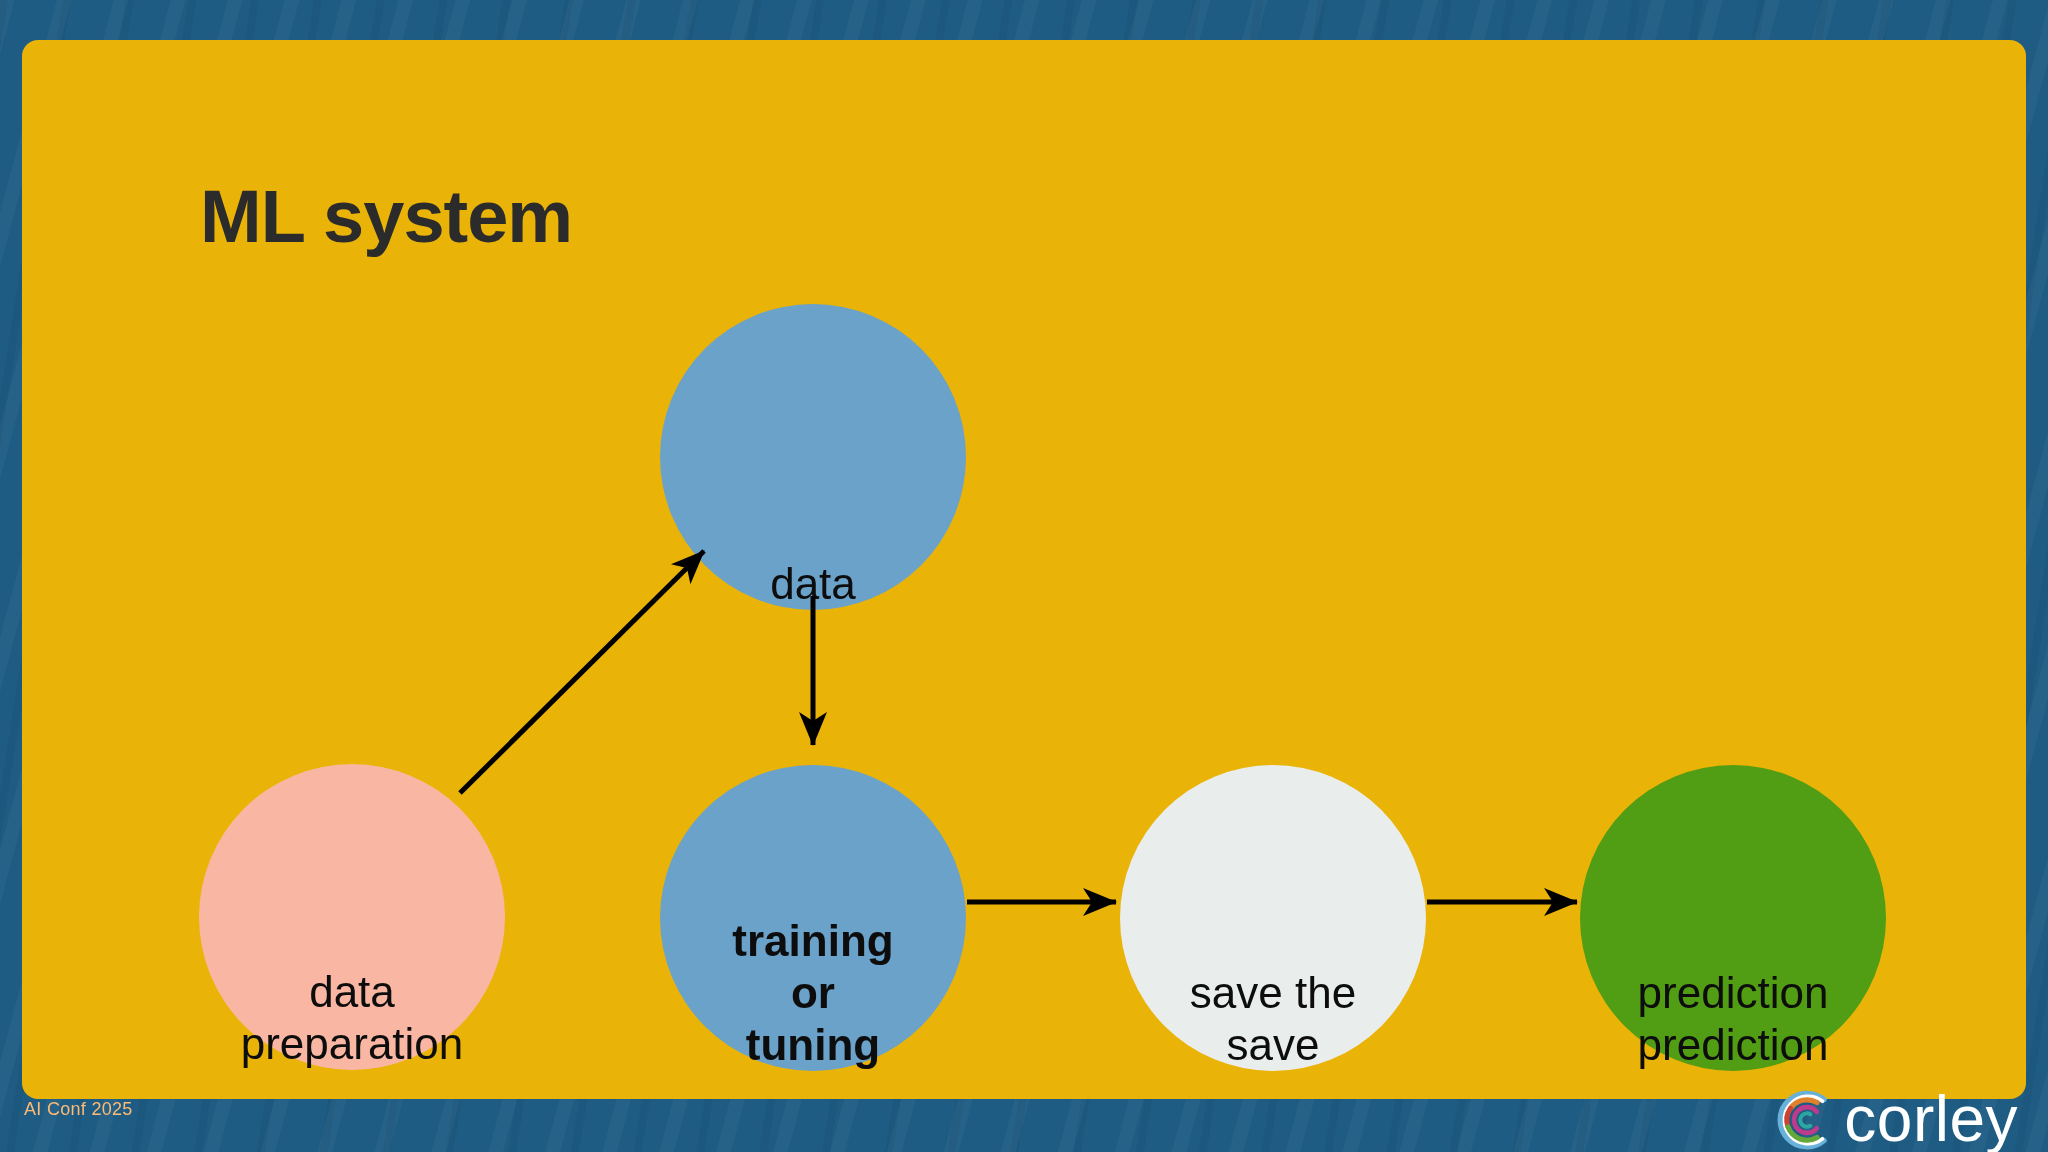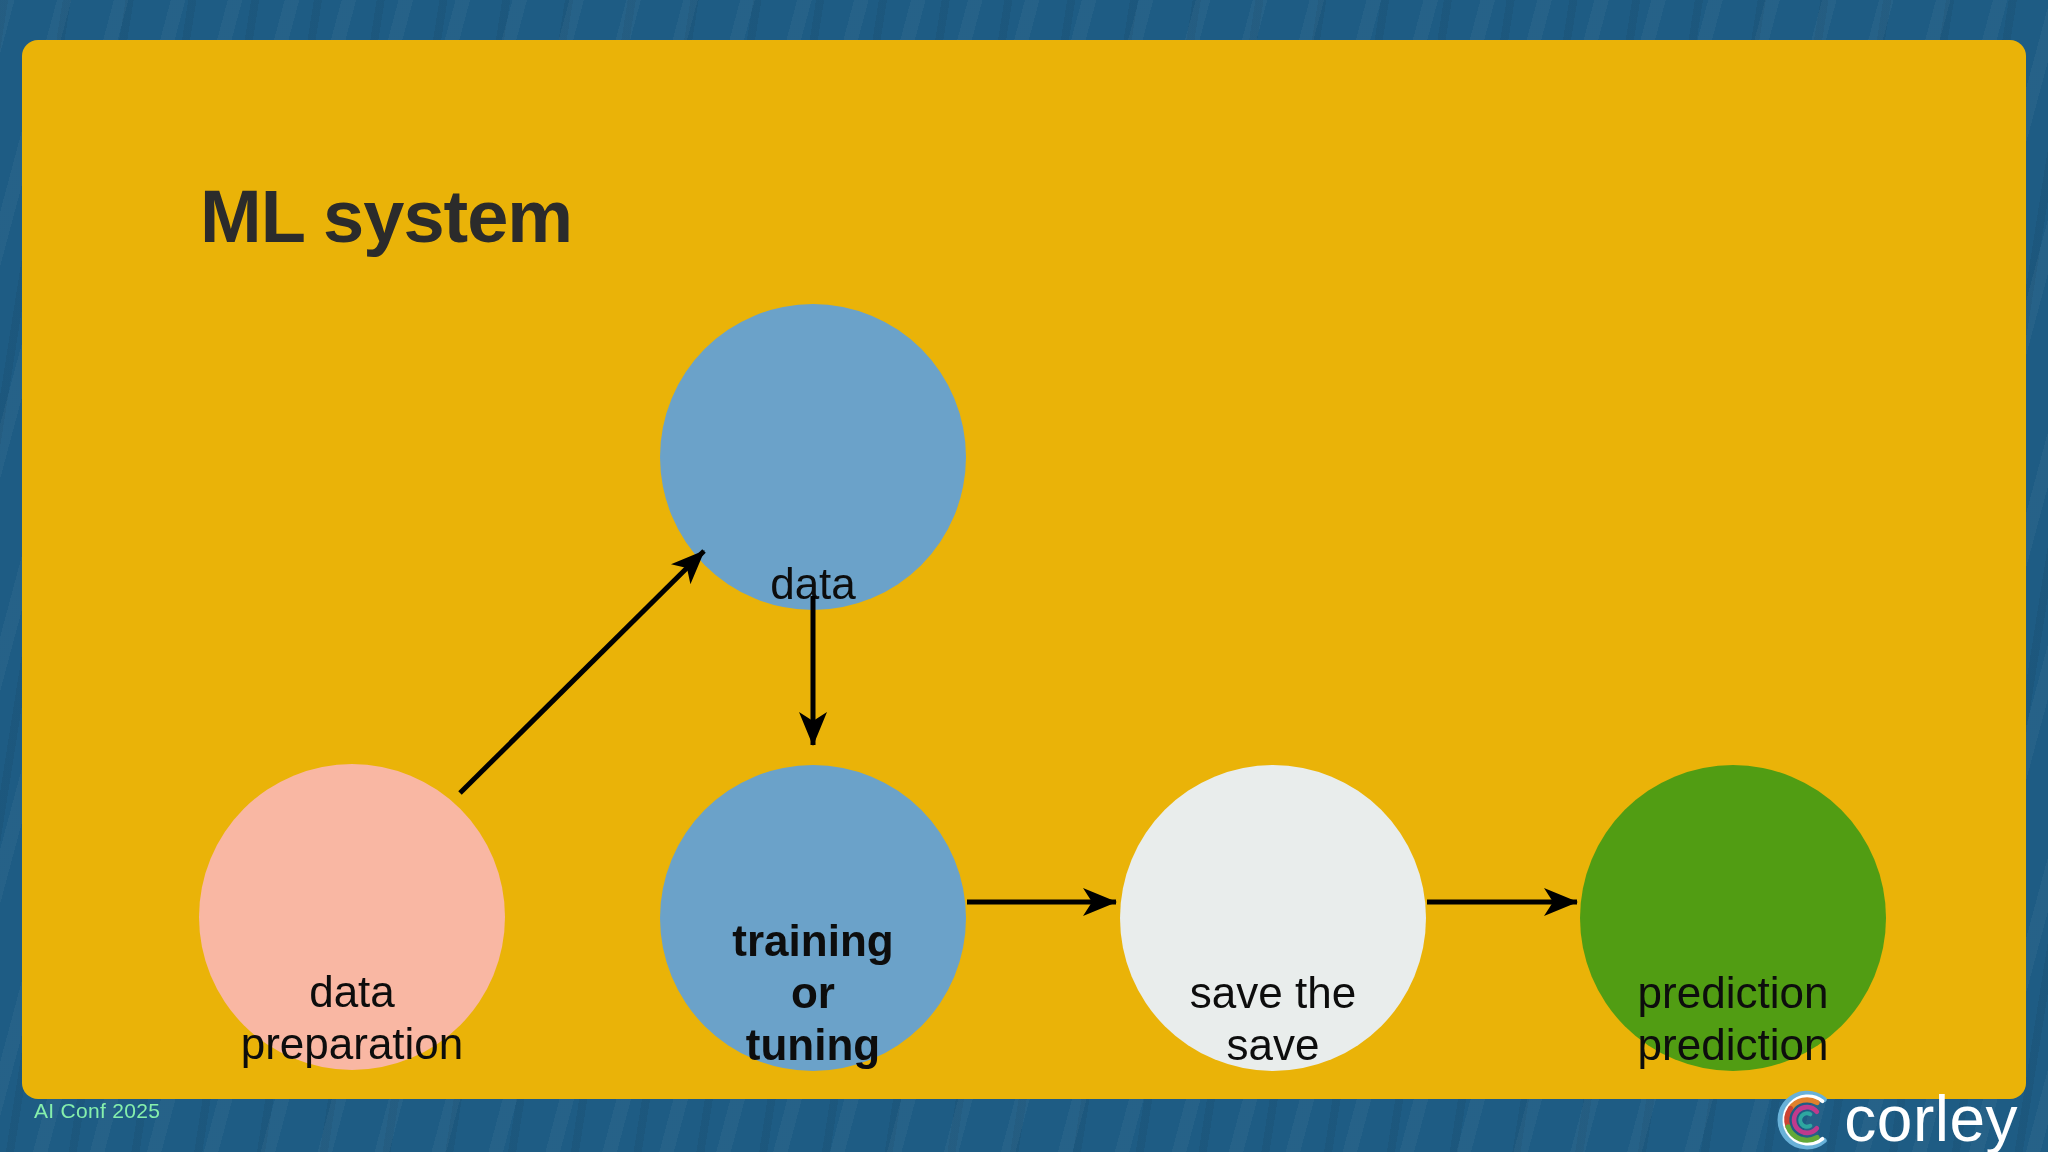--- a/index.html
+++ b/index.html
@@ -21,21 +21,21 @@
   }
   .node{
     position:absolute;border-radius:50%;
     display:flex;align-items:flex-end;justify-content:center;text-align:center;
   }
   .node-label{
     font-size:44px;line-height:1.18;color:#0D0D0D;
   }
   .edges-svg{position:absolute;left:0;top:0;width:2048px;height:1152px;pointer-events:none;}
   .footer-conference{
-    position:absolute;left:34px;top:1099px;font-size:21px;color:#86efac;letter-spacing:0.3px;
+    position:absolute;left:24px;top:1099px;font-size:18px;color:#fdba74;letter-spacing:0.3px;
   }
   .footer-brand{
     position:absolute;right:30px;top:1086px;display:flex;align-items:center;
   }
   .footer-brand svg{display:block;}
   .brand-text{
     font-size:64px;color:#FFFFFF;font-weight:400;letter-spacing:0.5px;line-height:64px;
     margin-left:2px;
   }
 </style>

